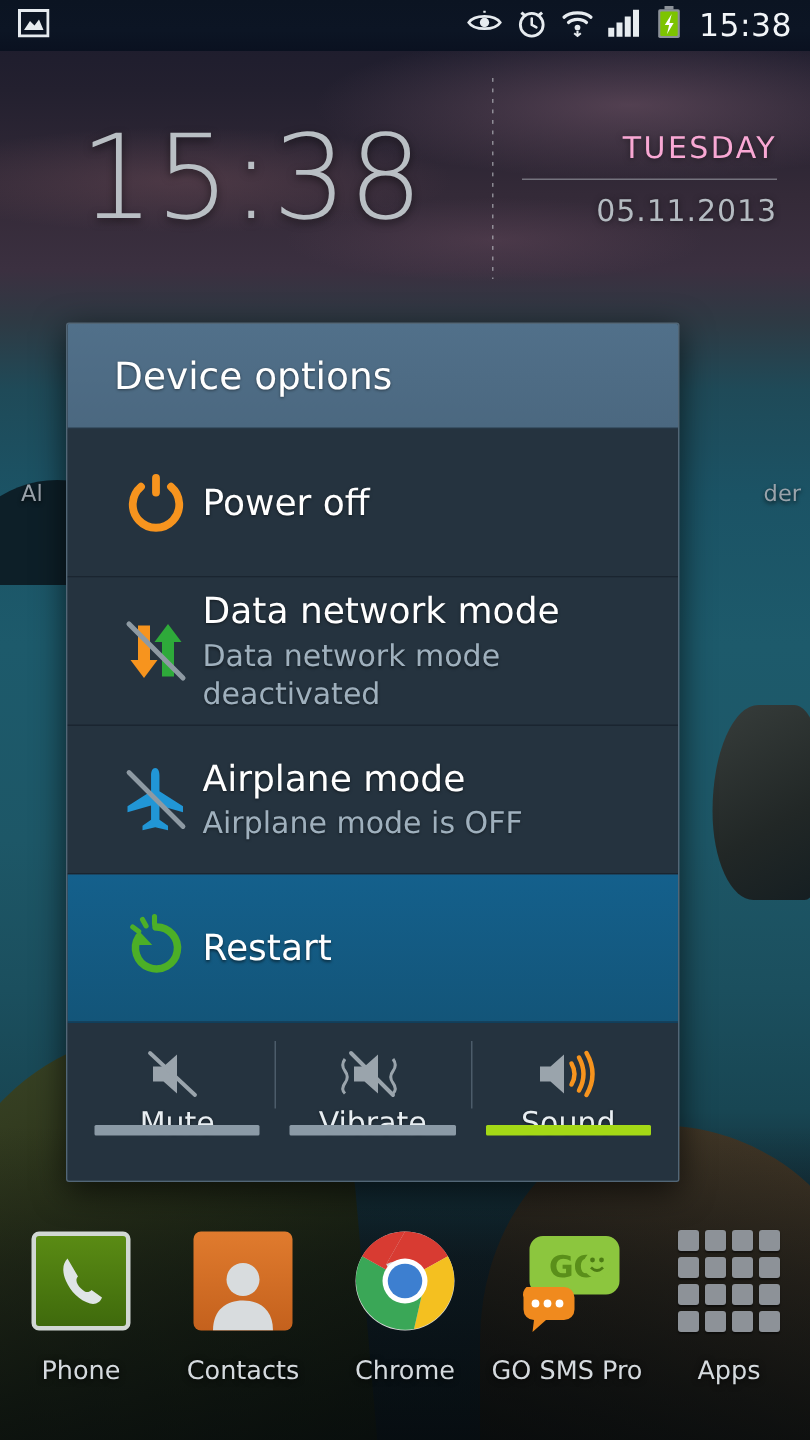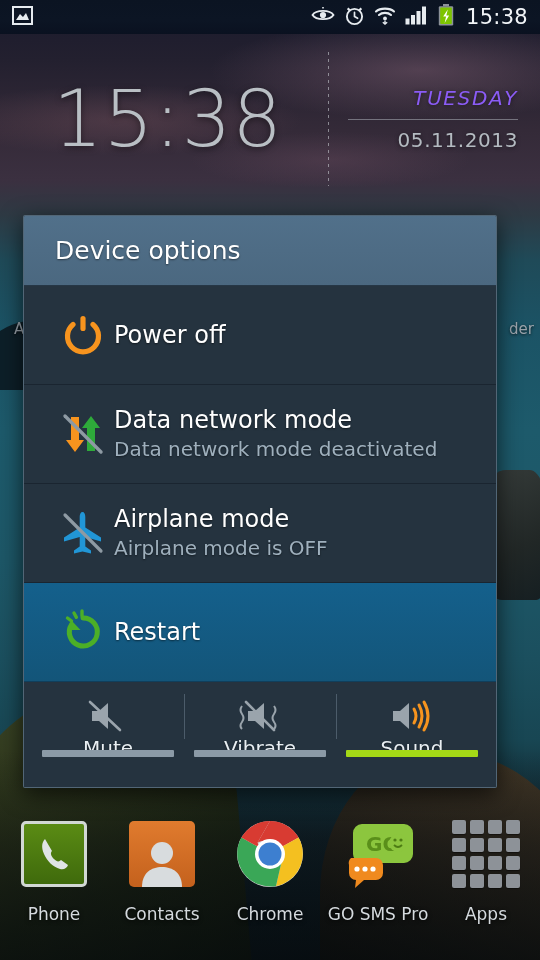--- a/index.html
+++ b/index.html
@@ -147,25 +147,24 @@
   #clock-right {
     flex: 1;
     display: flex;
     flex-direction: column;
     justify-content: center;
     align-items: flex-end;
     padding-right: 14px;
     gap: 2px;
   }
   #clock-day {
-    color: #8b5cf6;
+    color: #f9a8d4;
     font-size: 20px;
     letter-spacing: 1.6px;
     text-shadow: 0 1px 4px rgba(0,0,0,0.5);
-    font-style: italic;
   }
   #clock-rule {
     width: 170px; height: 1px;
     background: rgba(200,206,212,0.45);
     margin: 7px 0 6px 0;
   }
   #clock-date {
     color: #b4bbc1;
     font-size: 20px;
     letter-spacing: 0.6px;
@@ -181,22 +180,22 @@
     z-index: 8;
     white-space: nowrap;
     text-align: center;
   }
   #bg-label-left  { left: 14px;  top: 320px; }
   #bg-label-right { right: 6px;  top: 320px; }
 
   
   #dialog {
     position: absolute;
-    left: 23px; top: 215px;
-    width: 474px;
+    left: 44px; top: 215px;
+    width: 409px;
     z-index: 30;
     border: 1px solid rgba(140,165,185,0.45);
     border-radius: 2px;
     box-shadow: 0 6px 22px rgba(0,0,0,0.65);
     overflow: hidden;
     background: #243340;
   }
   #dialog-header {
     height: 70px;
     background: linear-gradient(to bottom, #51708a 0%, #4b6880 100%);

